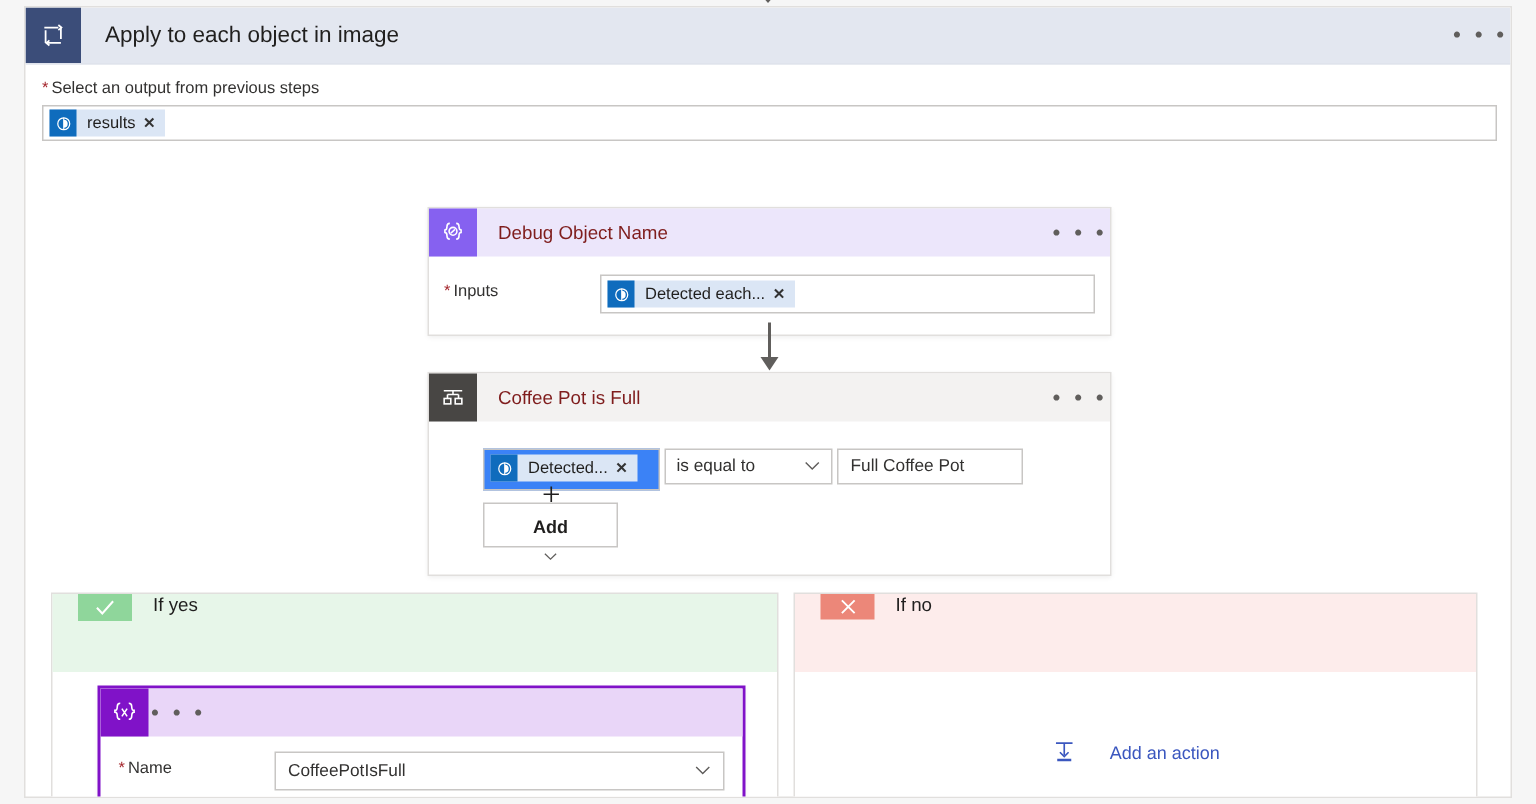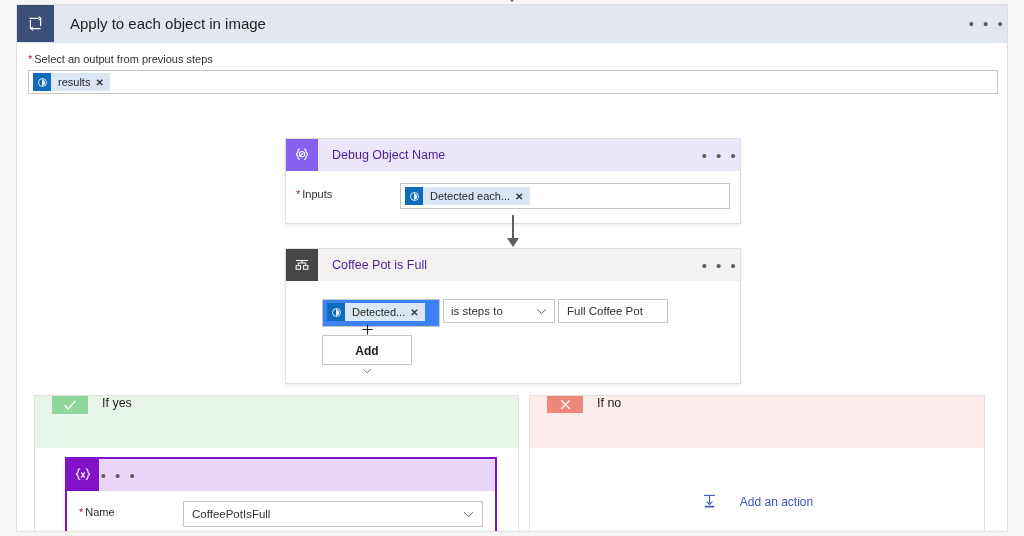--- a/index.html
+++ b/index.html
@@ -160,21 +160,21 @@
     display: flex;
     align-items: center;
     justify-content: center;
     color: #fff;
   }
   .card-title {
     display: flex;
     align-items: center;
     padding-left: 14px;
     font-size: 12.5px;
-    color: #4c1d95;
+    color: #7f1d1d;
     flex: 1 1 auto;
   }
   .card-body {
     padding: 10px 14px 12px 14px;
   }
 
   
   .card-compose .card-header { background: #ece6fb; }
   .card-compose .card-icon { background: #8661f0; }
 
@@ -234,21 +234,21 @@
     margin-left: 3px;
     display: flex;
     align-items: center;
     padding: 0 7px;
     box-sizing: border-box;
     font-size: 11.5px;
     justify-content: space-between;
     cursor: pointer;
   }
   .cond-val {
-    width: 110px;
+    width: 124px;
     height: 24px;
     border: 1px solid #c8c6c4;
     background: #fff;
     margin-left: 3px;
     display: flex;
     align-items: center;
     padding: 2px 8px;
     box-sizing: border-box;
     font-size: 11.5px;
   }
@@ -428,21 +428,21 @@
                   <circle cx="8" cy="8" r="5.8"></circle>
                   <path d="M8 2.2v11.6" stroke-width="1.1"></path>
                   <path d="M8 4.2a3.8 3.8 0 010 7.6z" fill="#ffffff" stroke="none"></path>
                 </svg>
               </span>
               <span class="token-text">Detected...</span>
               <span class="token-x">✕</span>
             </span>
           </div>
           <div class="cond-op">
-            <span>is steps to</span>
+            <span>is equal to</span>
             <span class="select-chevron">
               <svg width="11" height="7" viewBox="0 0 12 8" fill="none" stroke="#605e5c" stroke-width="1.1">
                   <path d="M1 1.5L6 6.4 11 1.5"></path>
                 </svg>
             </span>
           </div>
           <div class="cond-val">
             <span>Full Coffee Pot</span>
           </div>
         </div>

